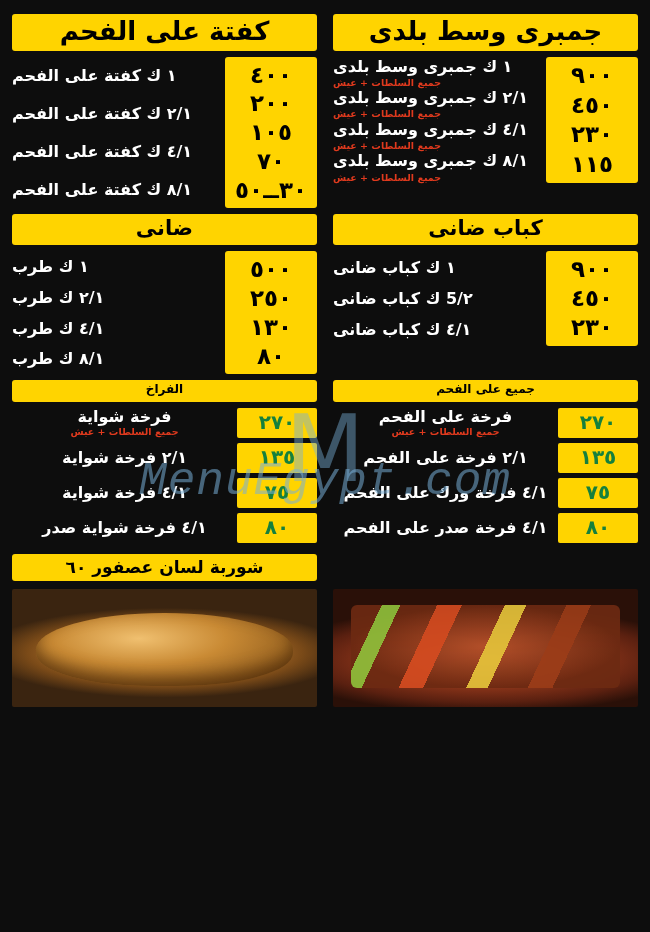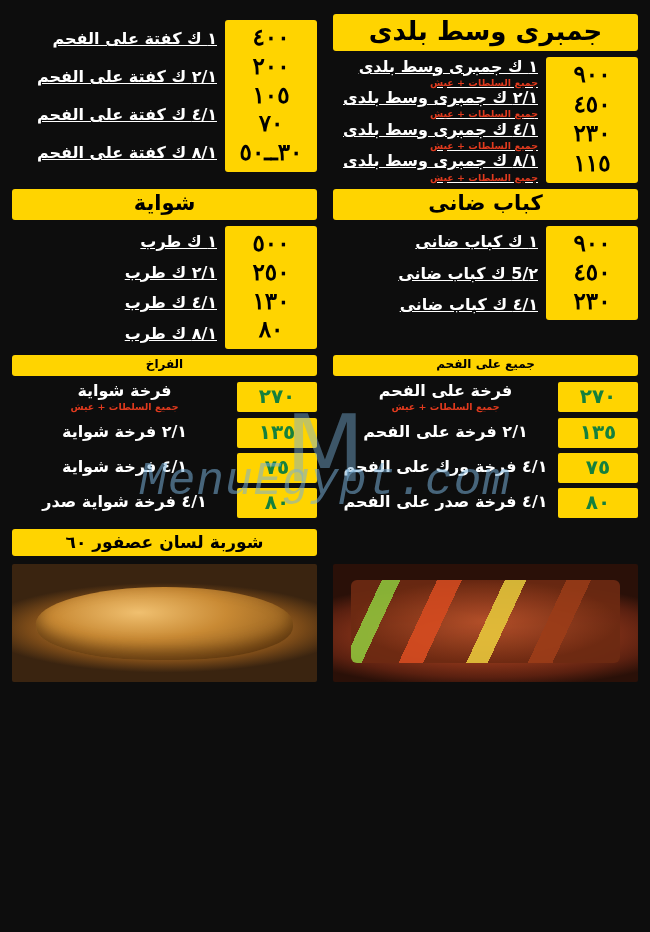--- a/index.html
+++ b/index.html
@@ -59,36 +59,34 @@
     align-items: center;
     padding: 4px 4px;
     min-width: 92px;
     font-weight: bold;
   }
   .prices .p {
     font-size: 23px;
     line-height: 1.25;
     text-align: left;
     white-space: nowrap;
-    font-family: Liberation Serif, serif;
   }
   .items {
     flex: 1 1 auto;
     display: flex;
     flex-direction: column;
     justify-content: space-around;
     padding-right: 8px;
   }
   .item {
     color: #ffffff;
     font-size: 16px;
     font-weight: bold;
-    text-align: right;
+    text-align: left;
     line-height: 1.2;
-    text-decoration: underline;
   }
   .item .sub {
     display: block;
     color: #e03a1e;
     font-size: 9.5px;
     font-weight: bold;
     margin-top: 1px;
   }
 
   
@@ -238,20 +236,21 @@
           </div>
           <div class="item">
             <span>٨/١ ك جمبرى وسط بلدى</span>
             <span class="sub">جميع السلطات + عيش</span>
           </div>
         </div>
       </div>
     </div>
 
     <div class="col">
+      <div class="sec-head big">كفتة على الفحم</div>
       <div class="block">
         <div class="prices">
           <div class="p">٤٠٠</div>
           <div class="p">٢٠٠</div>
           <div class="p">١٠٥</div>
           <div class="p">٧٠</div>
           <div class="p">٣٠ــ٥٠</div>
         </div>
         <div class="items">
           <div class="item">١ ك كفتة على الفحم</div>
@@ -276,21 +275,21 @@
         </div>
         <div class="items">
           <div class="item">١ ك كباب ضانى</div>
           <div class="item">٢/5 ك كباب ضانى</div>
           <div class="item">٤/١ ك  كباب ضانى</div>
         </div>
       </div>
     </div>
 
     <div class="col">
-      <div class="sec-head mid">شواية</div>
+      <div class="sec-head mid">ضانى</div>
       <div class="block">
         <div class="prices">
           <div class="p">٥٠٠</div>
           <div class="p">٢٥٠</div>
           <div class="p">١٣٠</div>
           <div class="p">٨٠</div>
         </div>
         <div class="items">
           <div class="item">١ ك طرب</div>
           <div class="item">٢/١ ك طرب</div>

